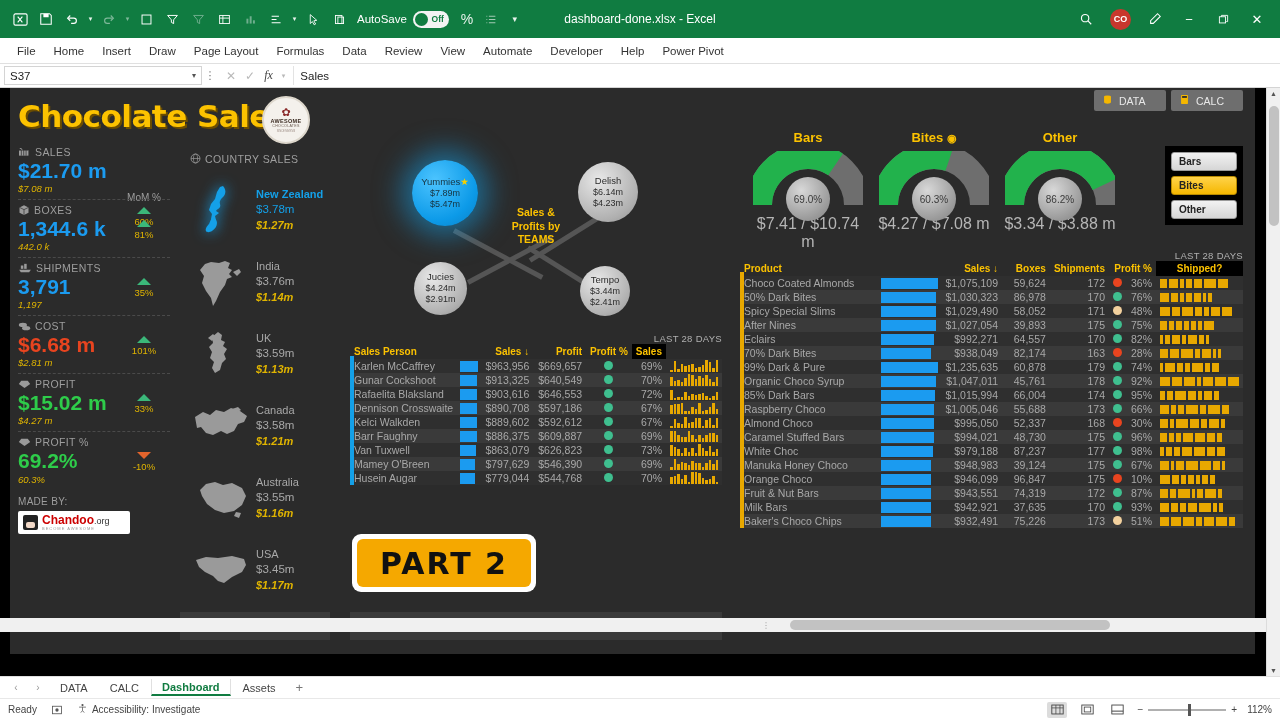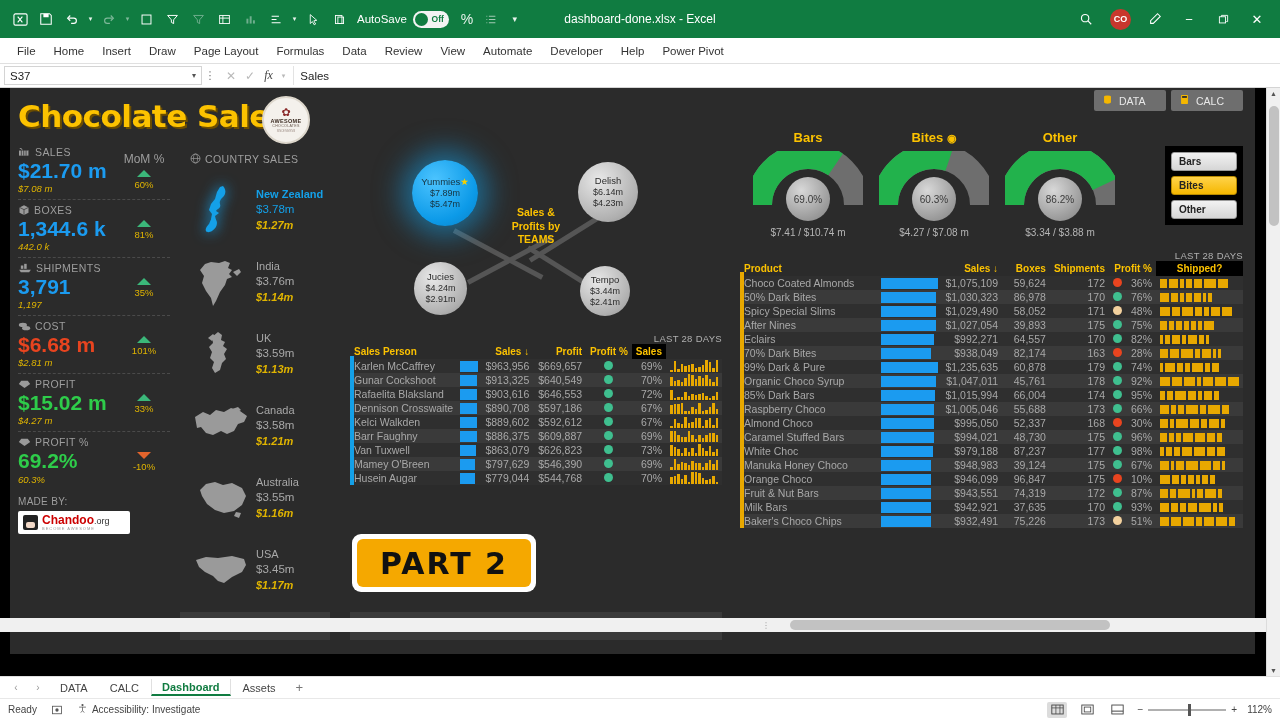--- a/index.html
+++ b/index.html
@@ -117,21 +117,21 @@
   .kpi { position: relative; padding: 4px 0 5px 0; }
   .kpi + .kpi { border-top: 1px dashed #4a4a4a; }
   .kpi-hd { display: flex; align-items: center; gap: 4px; }
   .kpi-ico { color: #9a9a9a; font-size: 11px; display: flex; }
   .kpi-name { font-size: 10.5px; color: #9e9e9e; letter-spacing: 0.4px; }
   .kpi-val { font-size: 21px; font-weight: bold; line-height: 1.1; margin-top: 1px; }
   .kpi-sub { font-size: 9.5px; font-style: italic; color: #e0b400; margin-top: 1px; }
   .kpi-right {
     position: absolute; right: 4px; top: 10px; text-align: center; width: 44px;
   }
-  .mom-label { font-size: 12px; color: #9e9e9e; }
+  .mom-label { font-size: 10px; color: #9e9e9e; margin-top: 40px; }
   .arrow-up {
     width: 0; height: 0; border-left: 7px solid transparent;
     border-right: 7px solid transparent; border-bottom: 7px solid #3bb87a;
     margin: 4px auto 2px;
   }
   .arrow-down {
     width: 0; height: 0; border-left: 7px solid transparent;
     border-right: 7px solid transparent; border-top: 7px solid #e3642c;
     margin: 4px auto 2px;
   }
@@ -231,21 +231,21 @@
   .gauge .gt { font-size: 13px; font-weight: bold; color: #fcc200; margin-bottom: 6px; }
   .gauge .gt .bullet { color: #fcc200; font-size: 11px; }
   .gsvg { position: relative; width: 110px; height: 56px; margin: 0 auto; }
   .ghub {
     position: absolute; left: 50%; bottom: -14px; transform: translateX(-50%);
     width: 44px; height: 44px; border-radius: 50%;
     background: radial-gradient(circle at 35% 30%, #d8d8d8, #9a9a9a 70%, #808080);
     display: flex; align-items: center; justify-content: center;
     font-size: 10px; color: #3a3a3a;
   }
-  .gval { font-size: 10px; color: #b5b5b5; margin-top: 20px; }
+  .gval { font-size: 16px; color: #b5b5b5; margin-top: 8px; }
 
   .slicer {
     position: absolute; right: 12px; top: 58px; width: 78px; background: #000;
     padding: 6px; display: flex; flex-direction: column; gap: 5px;
   }
   .slicer-btn {
     height: 19px; border: 1px solid #9a9a9a; border-radius: 3px;
     background: linear-gradient(#f2f2f2, #d6d6d6);
     font-size: 10px; font-weight: bold; color: #222;
     display: flex; align-items: center; padding-left: 7px;

